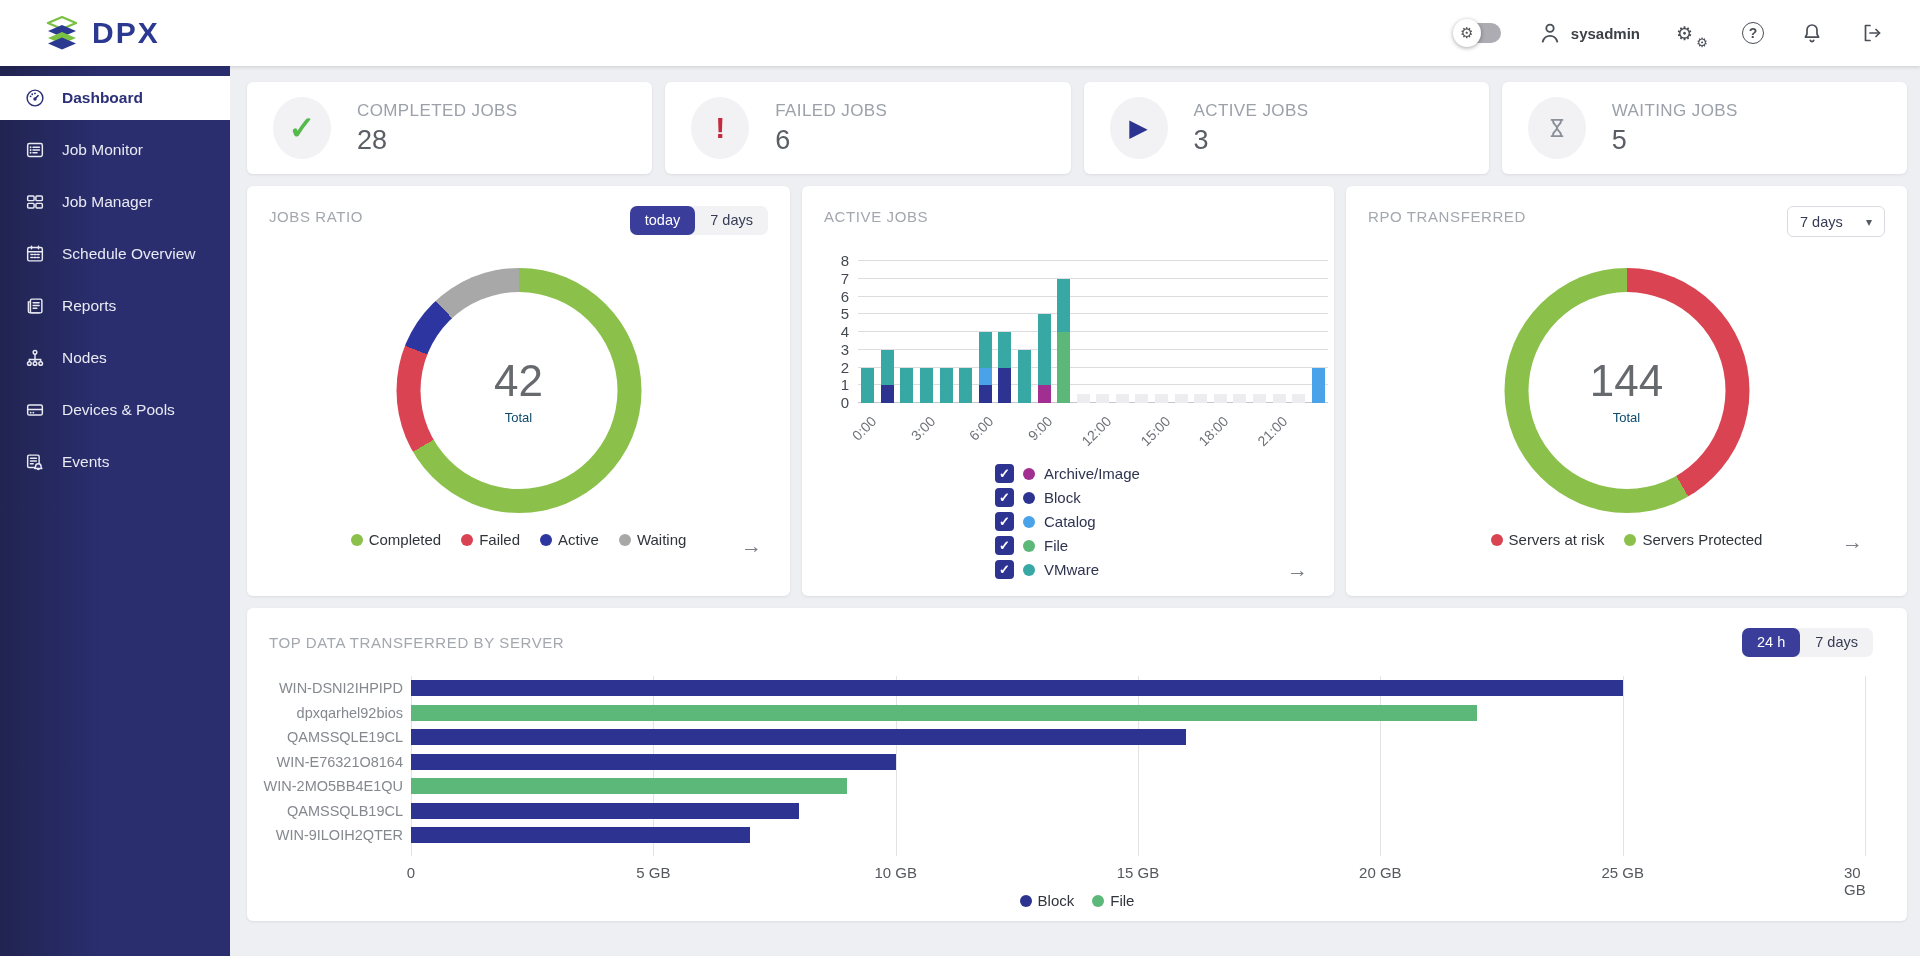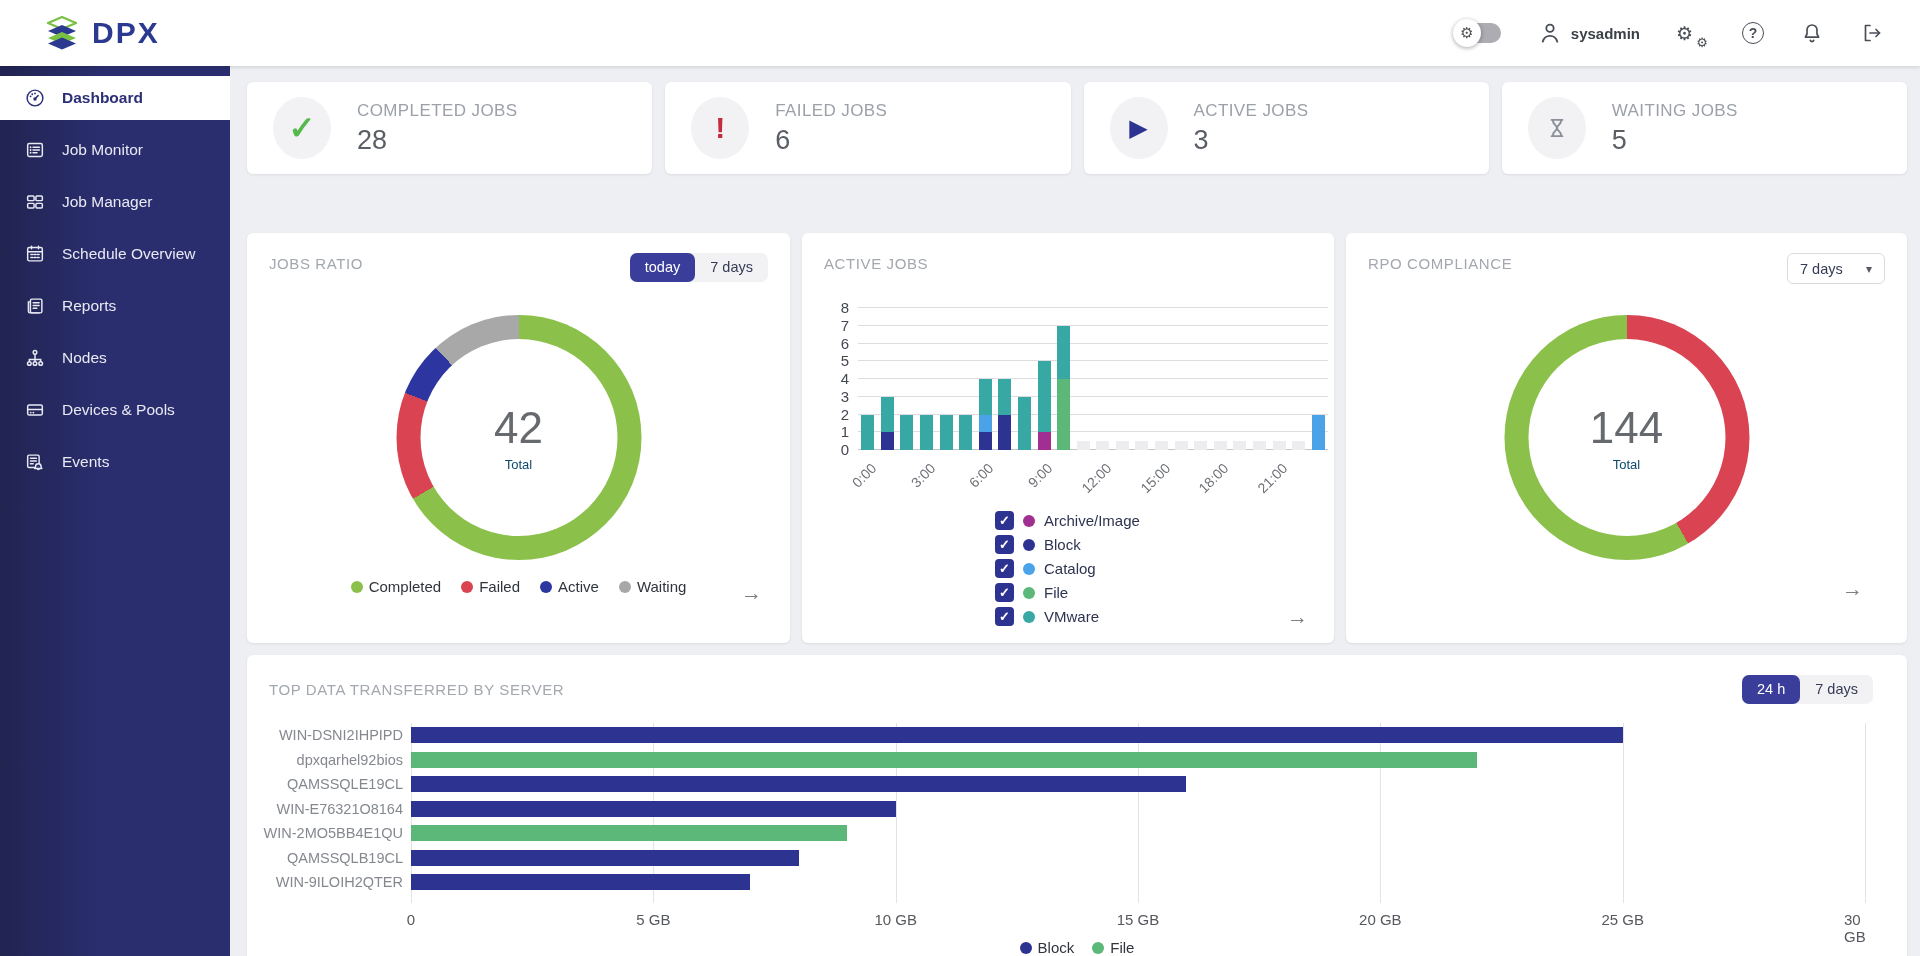--- a/index.html
+++ b/index.html
@@ -40,21 +40,21 @@
   .card-title { position:absolute; top:22px; left:22px; font-size:15px; color:#a3a7ae; letter-spacing:.6px; }
 
   .stats-row { display:flex; gap:13px; margin-bottom:12px; }
   .stat-card { flex:1 1 0; height:92px; display:flex; align-items:center; padding-left:26px; gap:26px; }
   .stat-icon-circle { width:58px; height:62px; border-radius:50%; background:#f2f2f4;
     display:flex; align-items:center; justify-content:center; flex:0 0 auto; }
   .stat-label { font-size:17px; color:#9ca1a9; letter-spacing:.4px; margin-bottom:4px; }
   .stat-value { font-size:27px; color:#5a5f66; }
 
   .row-mid { display:flex; gap:12px; margin-bottom:12px; }
-  .row-mid .card { height:410px;margin-top:47px; }
+  .row-mid .card { height:410px; }
   .card-jobs-ratio { flex:543 1 0; }
   .card-active-jobs { flex:532 1 0; }
   .card-rpo { flex:561 1 0; }
 
   .seg-toggle { position:absolute; top:20px; right:22px; display:flex; background:#f2f2f5; border-radius:7px; }
   .seg { padding:6px 15px; font-size:14.5px; color:#363b55; border-radius:7px; cursor:pointer; line-height:17px; }
   .seg.active { background:#3a3d99; color:#fff; }
 
   .dropdown { position:absolute; top:20px; right:22px; width:98px; height:31px; background:#fff;
     border:1px solid #d9dbe0; border-radius:6px; display:flex; align-items:center; justify-content:space-between;
@@ -461,31 +461,41 @@
           <div class="chk-row">
             <span class="chkbox">✓</span>
             <span class="dot" style="background:#38a8a4"></span>
             <span class="lbl">VMware</span>
           </div>
         </div>
       <span class="arrow-link" style="right:26px; bottom:14px;">→</span>
     </div>
 
     <div class="card card-rpo">
-      <div class="card-title">RPO COMPLIANCE</div>
+      <div class="card-title">RPO TRANSFERRED</div>
       <div class="dropdown">
         <span>7 days</span>
         <span class="caret">▾</span>
       </div>
       <div class="donut" id="donut-rpo" style="background: conic-gradient(rgb(217, 67, 82) 0%, rgb(217, 67, 82) 41.6667%, rgb(139, 192, 74) 41.6667%, rgb(139, 192, 74) 100%);">
         <div class="donut-hole">
           <span class="big-num">144</span>
           <span class="total-lbl">Total</span>
         </div>
       </div>
+      <div class="dot-legend" id="legend-rpo">
+          <span class="dl-item">
+            <span class="dot" style="background:#d94352"></span>
+            <span>Servers at risk</span>
+          </span>
+          <span class="dl-item">
+            <span class="dot" style="background:#8bc04a"></span>
+            <span>Servers Protected</span>
+          </span>
+        </div>
       <span class="arrow-link" style="right:44px; bottom:42px;">→</span>
     </div>
   </div>
 
   <div class="card card-topdata">
     <div class="card-title" style="top:26px;">TOP DATA TRANSFERRED BY SERVER</div>
     <div class="seg-toggle" style="top:20px; right:34px;">
       <span class="seg active">24 h</span>
       <span class="seg">7 days</span>
     </div>

